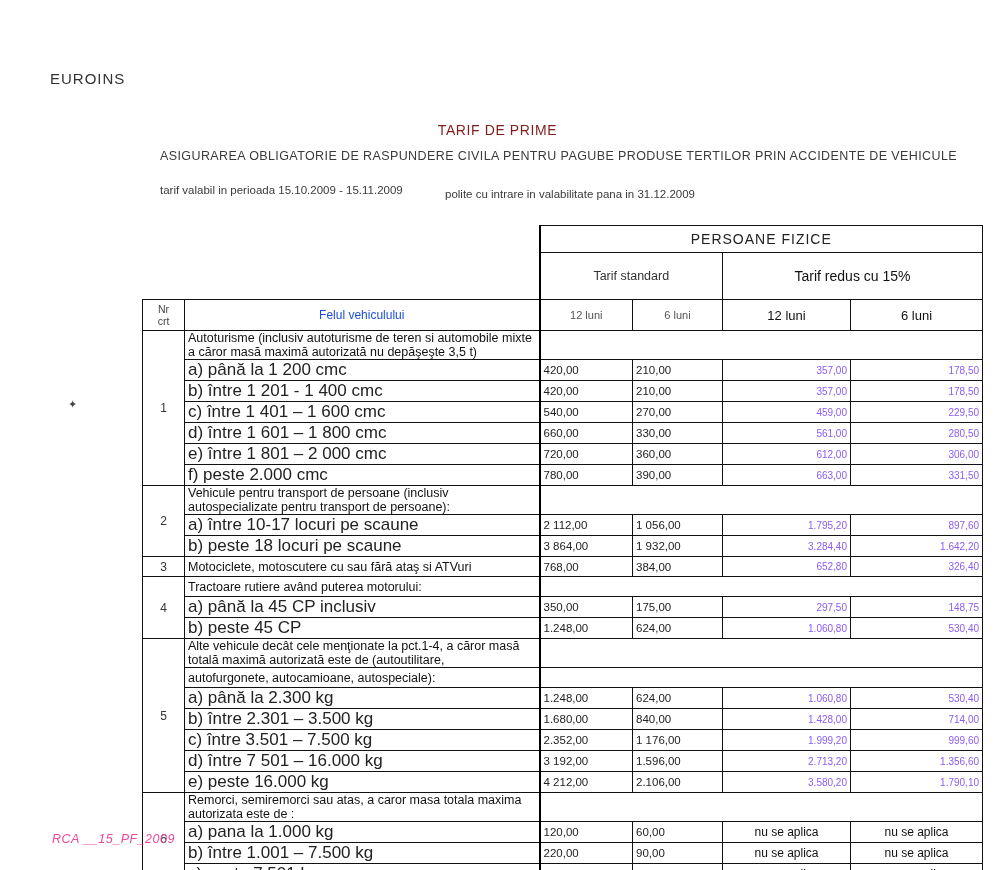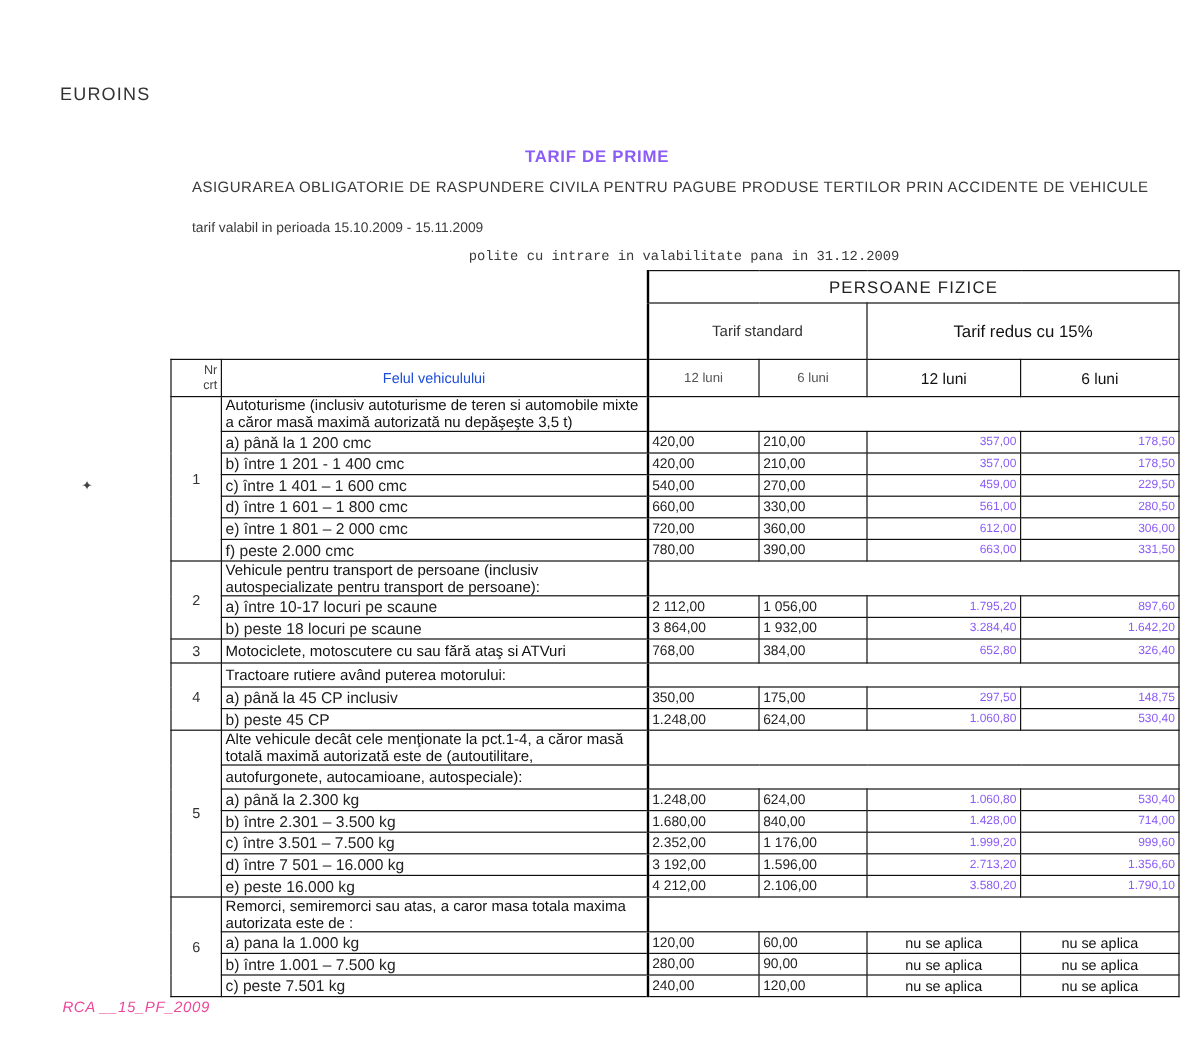--- a/index.html
+++ b/index.html
@@ -28,23 +28,23 @@
     letter-spacing: 1px;
     color: #333;
   }
   .doc-title {
     position: absolute;
     left: 0;
     top: 122px;
     width: 995px;
     text-align: center;
     font-size: 14px;
-    font-weight: bold;
+    font-weight: normal;
     letter-spacing: 0.6px;
-    color: #8b5cf6;
+    color: #7f1d1d;
   }
   .doc-sub1 {
     position: absolute;
     left: 160px;
     top: 148px;
     width: 820px;
     text-align: left;
     font-size: 12.5px;
     letter-spacing: 0.4px;
     color: #3a3a3a;
@@ -55,26 +55,25 @@
     left: 160px;
     top: 184px;
     width: 820px;
     text-align: left;
     font-size: 11.5px;
     color: #3a3a3a;
   }
   .doc-sub3 {
     position: absolute;
     left: 160px;
-    top: 208px;
+    top: 188px;
     width: 820px;
     text-align: center;
     font-size: 11.5px;
     color: #3a3a3a;
-    font-family: Liberation Mono, monospace;
   }
   .tick {
     position: absolute;
     left: 68px;
     top: 398px;
     font-size: 11px;
     color: #444;
   }
   .footer-code {
     position: absolute;
@@ -124,21 +123,21 @@
     color: #333;
   }
   .hdr-red {
     text-align: center;
     font-size: 14px;
     font-weight: bold;
     height: 46px;
     color: #111;
   }
   .hdr-nr {
-    text-align: right;
+    text-align: center;
     font-size: 10.5px;
     line-height: 12px;
     color: #444;
   }
   .hdr-desc {
     text-align: center;
     font-size: 12px;
     color: #1d4ed8;
   }
   .hdr-small {
@@ -164,21 +163,21 @@
   }
   td.grp {
     font-size: 12.5px;
     font-weight: bold;
     color: #111;
     height: 19px;
     padding-left: 4px;
     margin-left: 38px;
   }
   td.sub {
-    font-size: 13px;
+    font-size: 17px;
     color: #222;
     height: 17px;
     padding-left: 4px;
     margin-left: 14px;
   }
   td.num {
     text-align: left;
     font-size: 11.5px;
     color: #222;
     padding-right: 5px;
@@ -393,21 +392,21 @@
         </tr>
         <tr>
           <td class="sub">a) pana la 1.000 kg</td>
           <td class="num thickleft">120,00</td>
           <td class="num">60,00</td>
           <td class="na">nu se aplica</td>
           <td class="na">nu se aplica</td>
         </tr>
         <tr>
           <td class="sub">b) între 1.001 – 7.500 kg</td>
-          <td class="num thickleft">280,00</td>
+          <td class="num thickleft">220,00</td>
           <td class="num">90,00</td>
           <td class="na">nu se aplica</td>
           <td class="na">nu se aplica</td>
         </tr>
         <tr>
           <td class="sub">c) peste 7.501 kg</td>
           <td class="num thickleft">240,00</td>
           <td class="num">120,00</td>
           <td class="na">nu se aplica</td>
           <td class="na">nu se aplica</td>

